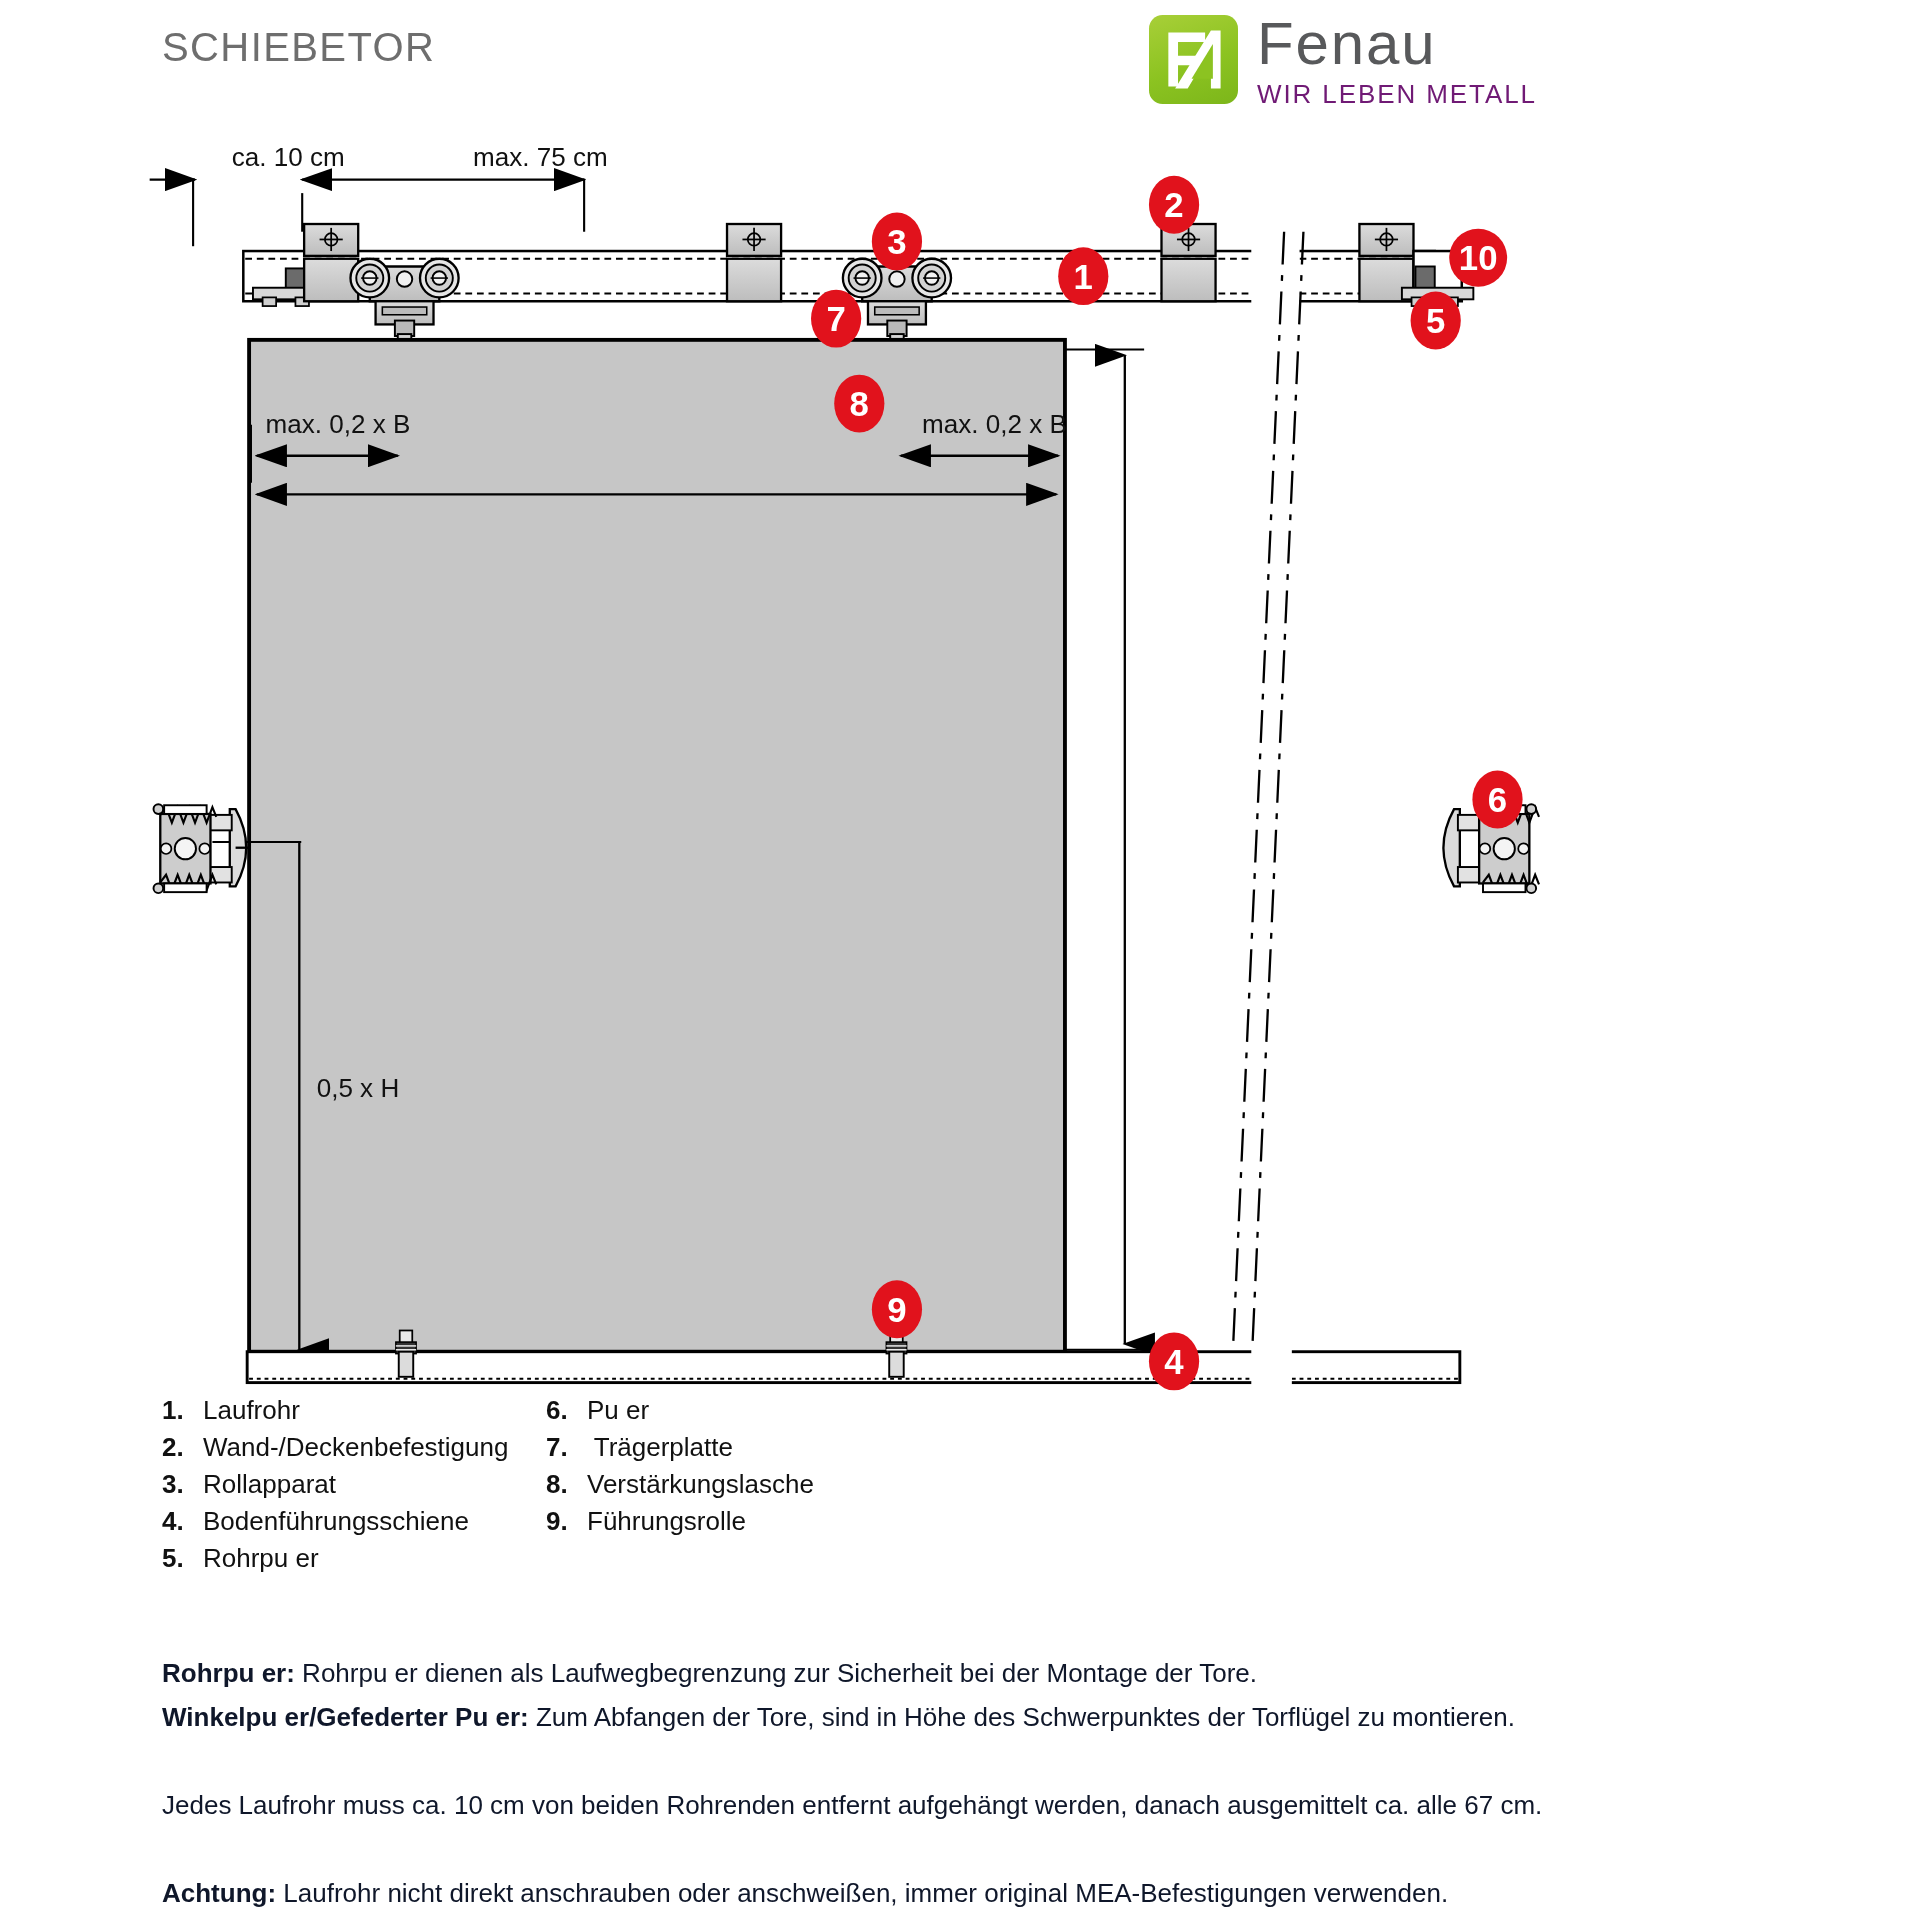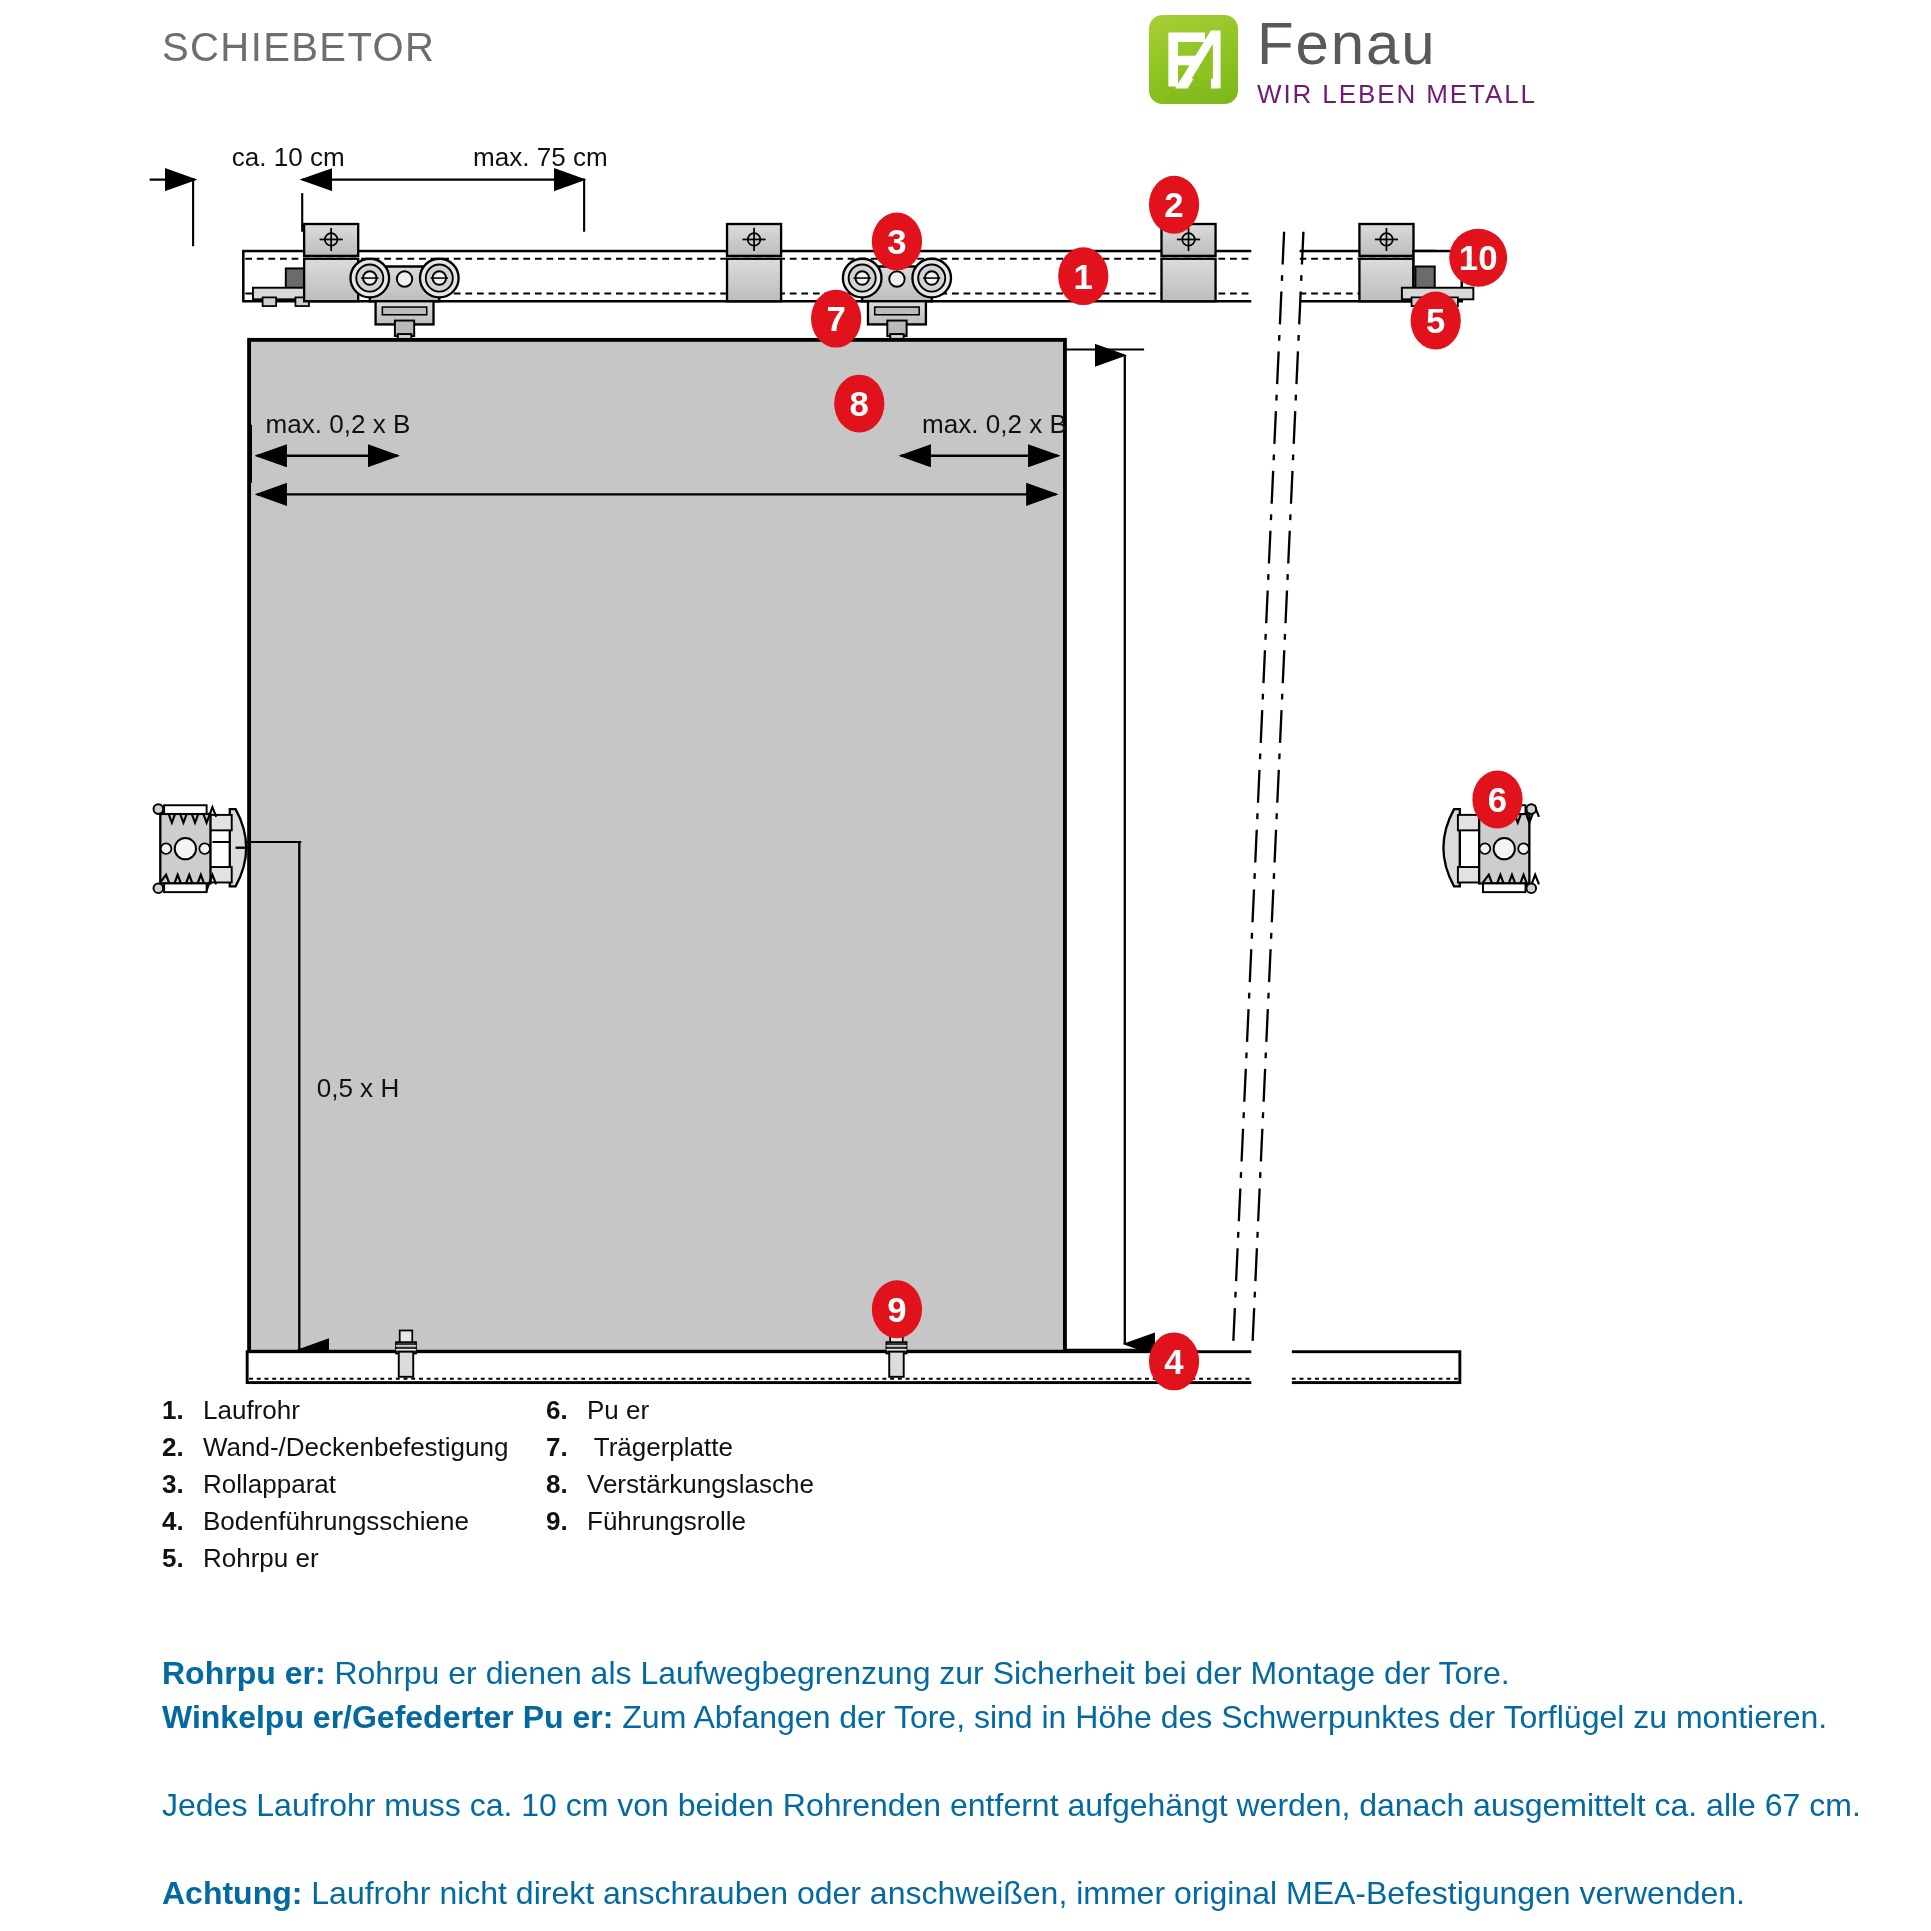--- a/index.html
+++ b/index.html
@@ -26,21 +26,21 @@
   .legend .col{position:absolute;top:0;}
   .legend .c1{left:0;width:386px;}
   .legend .c2{left:384px;width:406px;}
   .legend .row{white-space:nowrap;}
   .legend b{font-weight:700;}
   .legend .lbl{font-weight:400;}
   .legend .ind{display:inline-block;min-width:41px;}
   .legend .ind10{display:inline-block;min-width:55px;}
 
   
-  .notes{position:absolute;left:162px;top:1651px;width:1641px;font-size:32px;line-height:44px;color:#0369a1;}
+  .notes{position:absolute;left:162px;top:1651px;width:1641px;font-size:26px;line-height:44px;color:#0f172a;}
   .notes .p{white-space:nowrap;}
   .notes b{font-weight:700;}
   .gap{height:44px;}
 </style>
 </head>
 <body>
 
 <div class="page">
 
   <div class="title">

